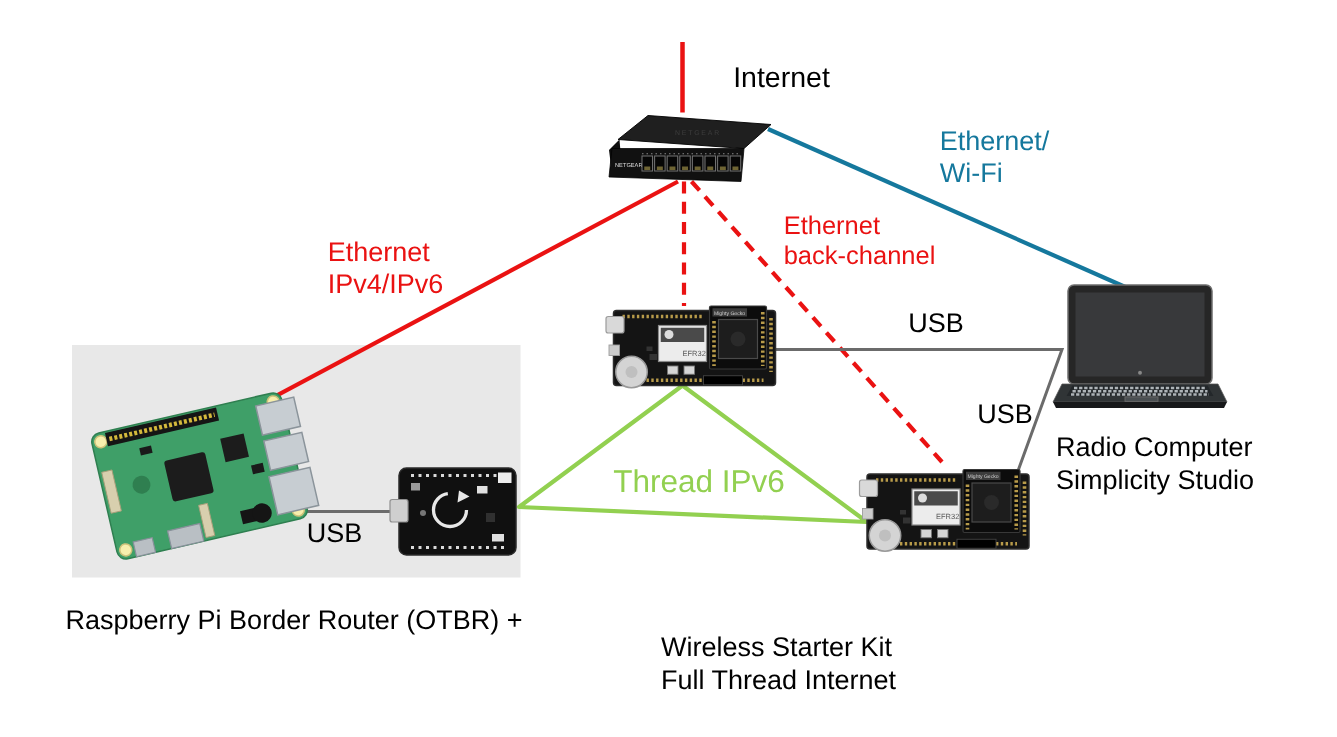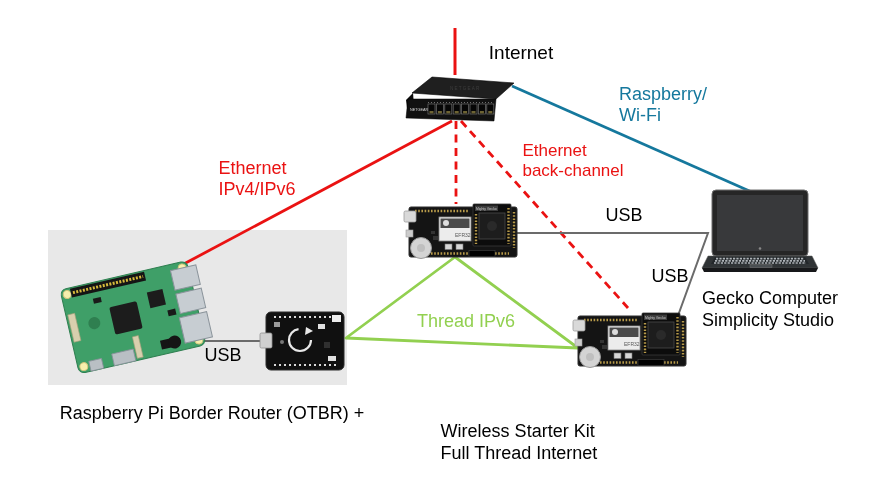--- a/index.html
+++ b/index.html
@@ -8,21 +8,21 @@
     font-family:"Liberation Sans", sans-serif; overflow:hidden;
   }
   #diagram-svg { position:absolute; left:0; top:0; }
   .lbl {
     position:absolute; transform:translateX(-50%);
     font-size:18px; line-height:21px; text-align:left;
     white-space:nowrap; color:#000;
   }
   .lbl-red   { color:var(--red); }
   .lbl-teal  { color:var(--teal); }
-  .lbl-green { color:var(--green); font-size:18px; }
+  .lbl-green { color:var(--green); font-size:21px; }
   .lbl-caption { font-size:18px; line-height:22px; }
   .ln { fill:none; }
   .ln-red       { stroke:var(--red); stroke-width:3; }
   .ln-red-diag  { stroke:var(--red); stroke-width:2.8; }
   .ln-red-dash  { stroke:var(--red); stroke-width:2.8; stroke-dasharray:8 5.5; }
   .ln-teal      { stroke:var(--teal); stroke-width:2.8; }
   .ln-green     { stroke:var(--green); stroke-width:2.8; stroke-linejoin:round; }
   .ln-gray      { stroke:var(--gray); stroke-width:2; }
   .goldpins     { stroke:#b89b4a; stroke-width:2.4; stroke-dasharray:1.6 1.6; fill:none; }
   .tinytext     { font-family:"Liberation Sans", sans-serif; }
@@ -156,21 +156,21 @@
       <rect x="44" y="74.6" width="22" height="3" fill="#4a4f52" stroke="#6a6a6a" stroke-width="0.6"></rect>
       <polygon points="-4,78 112,78 110,82 -2,82" fill="#17181a"></polygon>
     </g>
   </svg>
 
   <div class="lbl" style="left:521px; top:42px; font-size:19px;">
     <div>Internet</div>
   </div>
 
   <div class="lbl lbl-teal" style="left:663px; top:84px;">
-    <div>Raspberry/</div>
+    <div>Ethernet/</div>
     <div>Wi-Fi</div>
   </div>
 
   <div class="lbl lbl-red" style="left:257px; top:158px;">
     <div>Ethernet</div>
     <div>IPv4/IPv6</div>
   </div>
 
   <div class="lbl lbl-red" style="left:573px; top:141px; font-size:17px; line-height:20px;">
     <div>Ethernet</div>
@@ -186,27 +186,27 @@
   </div>
 
   <div class="lbl" style="left:223px; top:345px;">
     <div>USB</div>
   </div>
 
   <div class="lbl lbl-green" style="left:466px; top:311px;">
     <div>Thread IPv6</div>
   </div>
 
-  <div class="lbl lbl-caption" style="left:196px; top:402px;margin-left:16px;">
+  <div class="lbl lbl-caption" style="left:196px; top:402px;">
     <div>Raspberry Pi Border Router (OTBR) +</div>
   </div>
 
   <div class="lbl lbl-caption" style="left:519px; top:384px;margin-top:36px;">
     <div>Wireless Starter Kit</div>
     <div>Full Thread Internet</div>
   </div>
 
   <div class="lbl lbl-caption" style="left:770px; top:287px;">
-    <div>Gecko Computer</div>
+    <div>Radio Computer</div>
     <div>Simplicity Studio</div>
   </div>
 
 </div>
 
 </body></html>

